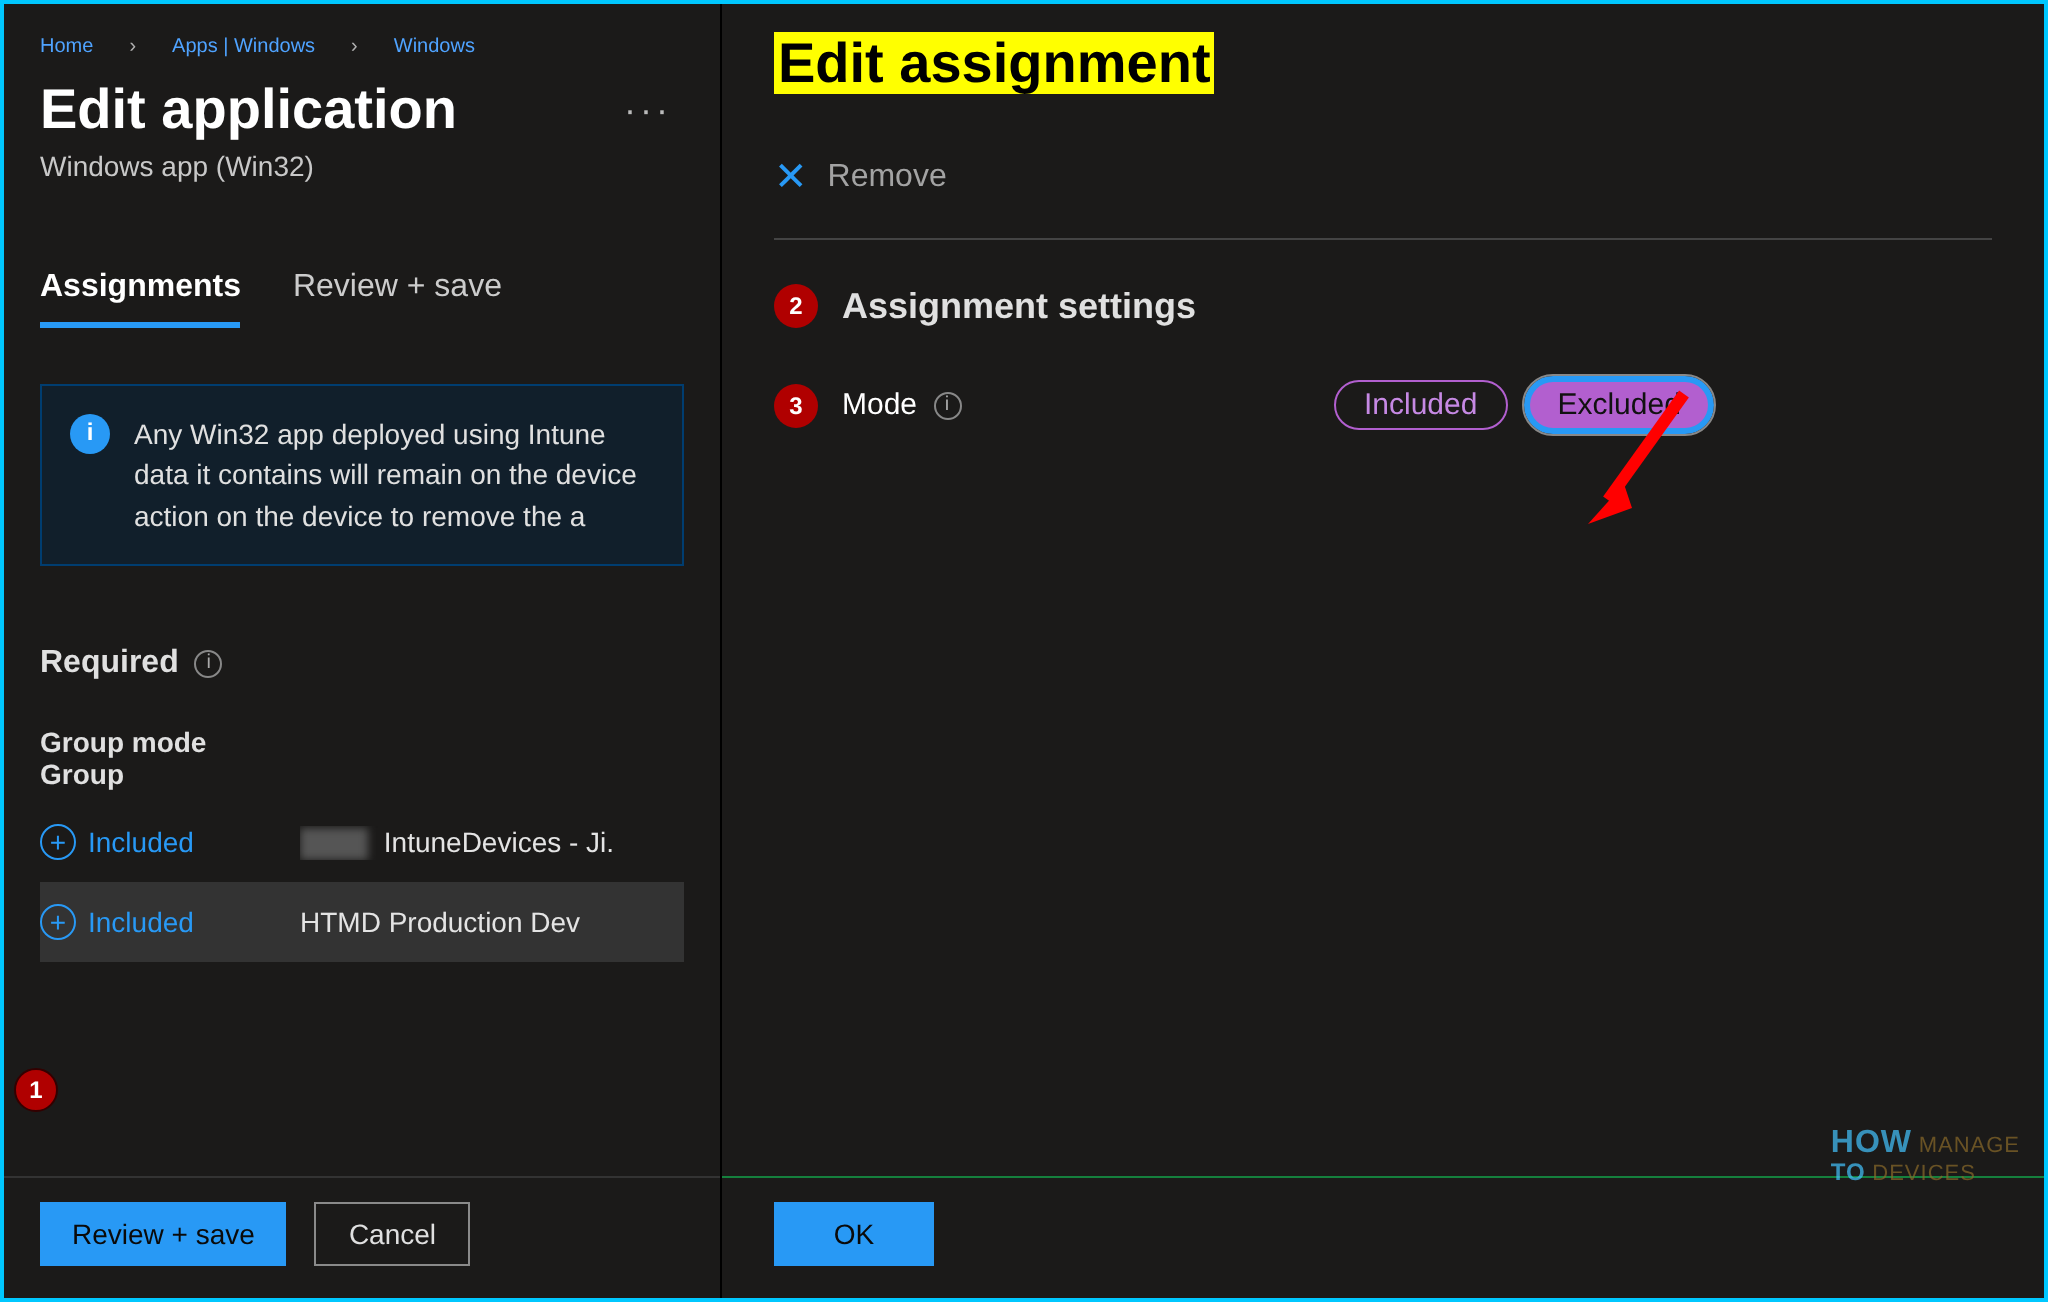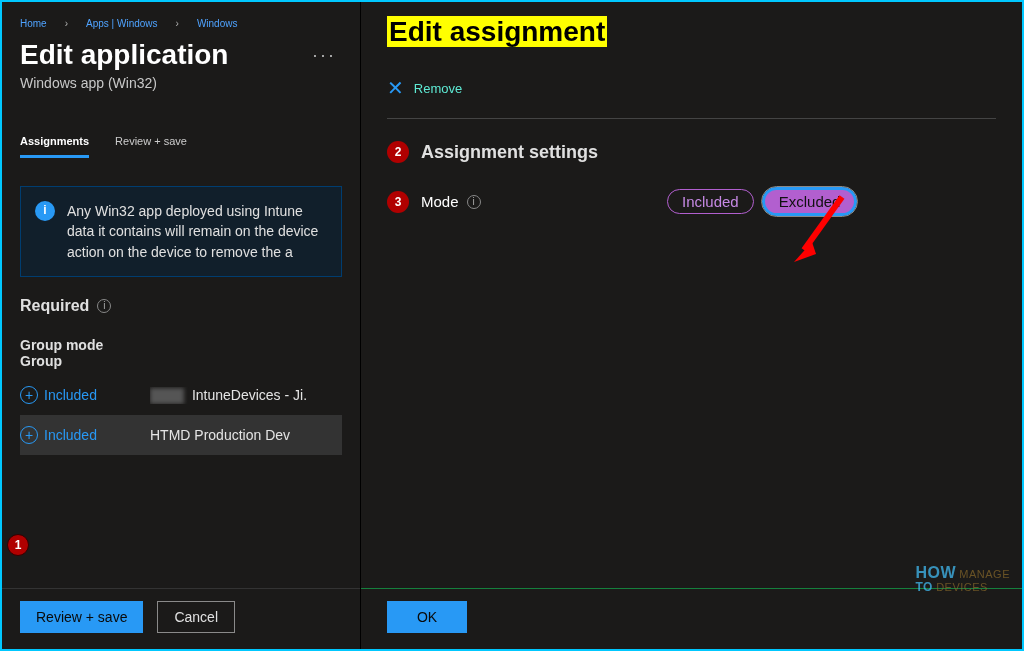--- a/index.html
+++ b/index.html
@@ -24,39 +24,39 @@
   .breadcrumb { font-size: 10px; color: #4fa3ff; display: flex; align-items: flex-start; gap: 18px; white-space: nowrap; }
   .breadcrumb .sep { color: #b0b0b0; }
 
   .title-row { display: flex; align-items: center; justify-content: space-between; margin-top: 10px; }
   .title-row h1 { font-size: 28px; font-weight: 600; color: #fff; }
   .dots { color: #bbb; font-size: 18px; letter-spacing: 2px; padding: 0 6px; }
 
   .subtitle { font-size: 14px; color: #c8c8c8; margin-top: 4px; }
 
   .tabs { display: flex; gap: 26px; margin-top: 44px; }
-  .tab { font-size: 11px; color: #ccc; padding-bottom: 8px; cursor: pointer; }
+  .tab { font-size: 16px; color: #ccc; padding-bottom: 8px; cursor: pointer; }
   .tab.active { color: #fff; font-weight: 600; border-bottom: 3px solid #2899f5; }
 
   .info-box {
     margin-top: 28px;
     background: #002a4d5e;
     border: 1px solid #003d70;
     padding: 14px 14px;
     display: flex; gap: 12px;
     font-size: 14px; line-height: 1.45;
   }
   .info-box .i-badge {
     width: 20px; height: 20px; min-width: 20px;
     border-radius: 50%; background: #2899f5; color: #fff;
     font-weight: bold; display: flex; align-items: center; justify-content: center;
     font-size: 12px;
   }
 
-  .section-title-row { display:flex; align-items:center; gap:8px; margin-top: 20px; }
+  .section-title-row { display:flex; align-items:center; gap:8px; margin-top: 40px; }
   .section-title { font-size: 16px; font-weight: 600; }
   .info-i {
     width: 14px; height: 14px; border: 1px solid #888; border-radius: 50%;
     display: inline-flex; align-items: center; justify-content: center;
     font-size: 10px; color: #aaa;
   }
 
   .table { margin-top: 22px; }
   .thead { display: flex; font-weight: 600; font-size: 14px; padding-bottom: 6px; flex-direction: column; }
   .col-mode { width: 130px; }
@@ -91,21 +91,21 @@
     background: #1b1a19;
     padding: 14px 26px;
     border-left: 1px solid #000;
   }
   
   .hl { background:#ffff00; color:#000; font-size:28px; font-weight:600; padding:0 2px;}
   .flyout-sub { margin-top: 6px; font-size: 14px; color: #c8c8c8; }
 
   .remove-row { display:flex; align-items:center; gap:10px; margin-top: 28px; cursor:pointer; }
   .remove-row .x { color:#2899f5; font-size:20px; font-weight:300; }
-  .remove-row .lbl { color:#5eead4; font-size:13px; }
+  .remove-row .lbl { color:#a3a3a3; font-size:16px; }
 
   .divider { border-top:1px solid #444; margin-top:18px; }
 
   .settings-header { margin-top: 22px; font-size:18px; font-weight:600; display:flex; align-items:center; }
   .badge-num {
     width:22px; height:22px; border-radius:50%; background:#b00000; color:#fff;
     display:inline-flex; align-items:center; justify-content:center; font-size:12px; font-weight:600;
     margin-right:12px;
   }
 

